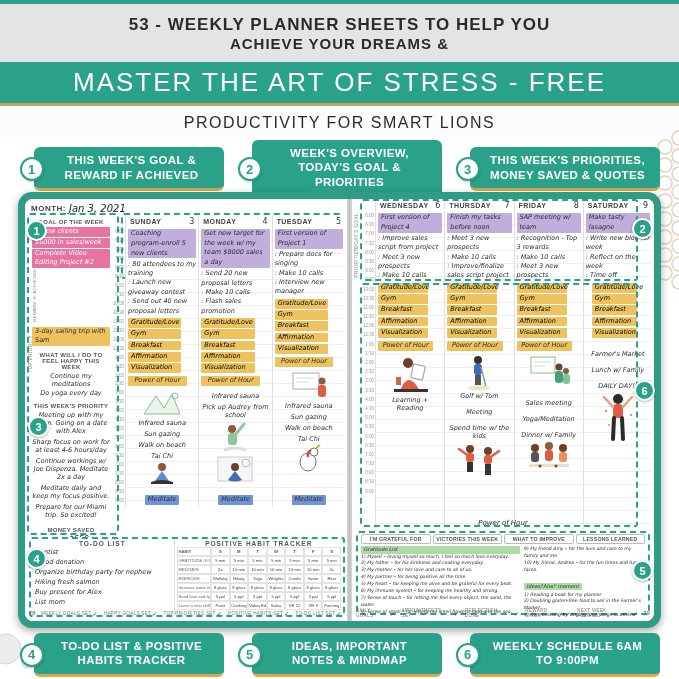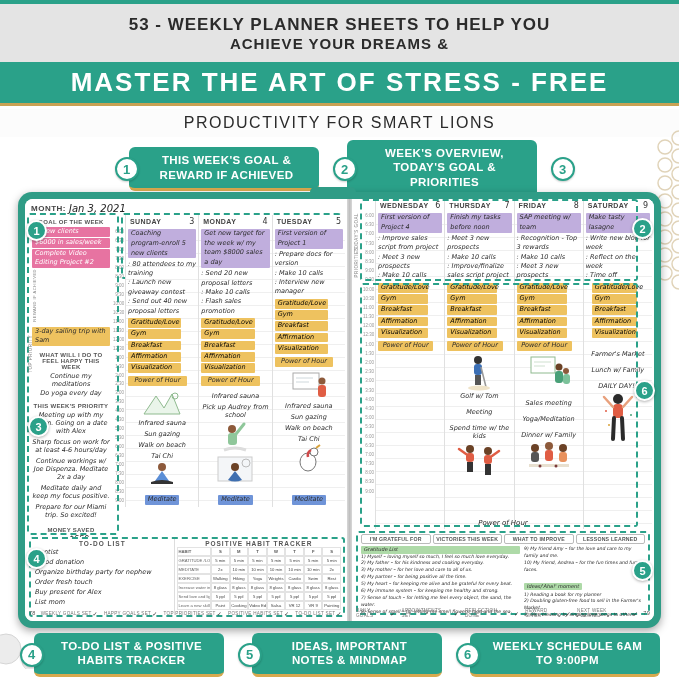--- a/index.html
+++ b/index.html
@@ -8,21 +8,21 @@
   .canvas { position:absolute; inset:0; }
 
   
   .topbar { position:absolute; left:0; top:0; width:679px; height:4px; background:#2aa189; }
   .band-gray { position:absolute; left:0; top:4px; width:679px; height:58px; background:#e4e4e4;
     display:flex; flex-direction:column; align-items:center; justify-content:center; }
   .band-gray .h1 { font-size:17px; letter-spacing:1px; color:#2b2b2b; font-weight:bold; }
   .band-gray .h2 { font-size:15px; letter-spacing:1px; color:#2b2b2b; font-weight:bold; }
   .band-teal { position:absolute; left:0; top:62px; width:679px; height:44px; background:#2aa189;
     border-bottom:3px solid #c9a254; display:flex; align-items:center; justify-content:center; }
-  .band-teal .h0 { font-size:26px; letter-spacing:2px; color:#ffffff; font-weight:bold; }
+  .band-teal .h0 { font-size:26px; letter-spacing:2px; color:#ffffff; font-weight:normal; }
   .band-white { position:absolute; left:0; top:109px; width:679px; height:28px; background:#fcfcfc;
     display:flex; align-items:center; justify-content:center; }
   .band-white .h3 { font-size:16px; letter-spacing:1.5px; color:#2b2b2b; }
 
   
   .callout-row { position:absolute; left:0; width:679px; display:flex; justify-content:center; gap:14px; }
   .callout-row.top { top:140px; }
   .callout-row.bottom { top:633px; }
   .callout { display:flex; align-items:center; }
   .co-num { width:24px; height:24px; border-radius:50%; background:#ffffff; border:2px solid #2aa189;
@@ -178,20 +178,23 @@
       <div class="co-num">
           <span>2</span>
         </div>
       <div class="co-box">
           <span>WEEK'S OVERVIEW, TODAY'S GOAL &amp; PRIORITIES</span>
         </div>
     </div>
       <div class="callout">
       <div class="co-num">
           <span>3</span>
+        </div>
+      <div class="co-box">
+          <span>THIS WEEK'S PRIORITIES, MONEY SAVED &amp; QUOTES</span>
         </div>
     </div>
     </div>
 
   <div class="planner">
     <div class="tab"></div>
     <div class="badge b1">1</div>
     <div class="badge b2">2</div>
     <div class="badge b3">3</div>
     <div class="badge b4">4</div>
@@ -371,21 +374,21 @@
             <div class="meditate"><span class="hand hl hl-blue">Meditate</span></div>
           </div>
 
           <div class="daycol">
             <div class="dc-head">
               <span class="dc-name">TUESDAY</span>
               <span class="dc-date">5</span>
             </div>
             <div class="dc-banner"><span class="hand hl hl-purple">First version of Project 1</span></div>
             <div class="dc-prios">
-                <span class="hand">: Prepare docs for version</span>
+                <span class="hand">: Prepare docs for singing</span>
                 <span class="hand">: Make 10 calls</span>
                 <span class="hand">: Interview new manager</span>
               </div>
             <div class="routine">
                 <span class="hl hl-yellow">Gratitude/Love</span>
                 <span class="hl hl-yellow">Gym</span>
                 <span class="hl hl-yellow">Breakfast</span>
                 <span class="hl hl-yellow">Affirmation</span>
                 <span class="hl hl-yellow">Visualization</span>
               </div>
@@ -416,21 +419,21 @@
           </div>
         </div>
 
         <div class="lp-bottom">
           <div class="todo">
             <div class="box-title">TO-DO LIST</div>
             <div>
                 <span class="hand">Dentist</span>
                 <span class="hand">Blood donation</span>
                 <span class="hand">Organize birthday party for nephew</span>
-                <span class="hand">Order fresh touch</span>
+                <span class="hand">Hiking fresh salmon</span>
                 <span class="hand">Buy present for Alex</span>
                 <span class="hand">List mom</span>
               </div>
           </div>
           <div class="habits">
             <div class="box-title">POSITIVE HABIT TRACKER</div>
             <div class="ht-row ht-head">
                 <div>HABIT</div>
                 <div>S</div>
                 <div>M</div>
@@ -588,20 +591,30 @@
             <div class="routine">
                 <span class="hl hl-yellow">Gratitude/Love</span>
                 <span class="hl hl-yellow">Gym</span>
                 <span class="hl hl-yellow">Breakfast</span>
                 <span class="hl hl-yellow">Affirmation</span>
                 <span class="hl hl-yellow">Visualization</span>
               </div>
             <div class="power">
                 <span class="hand hl hl-yellow" style="width:86%;display:block;text-align:center;">Power of Hour</span>
               </div>
+            <div class="dc-free">
+              <svg class="illu" width="44" height="40" viewBox="0 0 44 40">
+                  <circle cx="20" cy="8" r="5" fill="#6b4226"></circle>
+                  <path d="M12 36 Q20 14 32 36 Z" fill="#e05d44"></path>
+                  <rect x="24" y="10" width="12" height="14" rx="1" fill="#fff" stroke="#999" transform="rotate(12 30 17)"></rect>
+                  <rect x="6" y="34" width="34" height="3" fill="#333"></rect>
+                  <rect x="8" y="22" width="5" height="8" fill="#c96a4a"></rect>
+                </svg>
+              <span class="hand" style="display:block;">Learning + Reading</span>
+            </div>
           </div>
 
           <div class="daycol">
             <div class="dc-head">
               <span class="dc-name">THURSDAY</span>
               <span class="dc-date">7</span>
             </div>
             <div class="dc-banner"><span class="hand hl hl-purple">Finish my tasks before noon</span></div>
             <div class="dc-prios">
                 <span class="hand">: Meet 3 new prospects</span>

